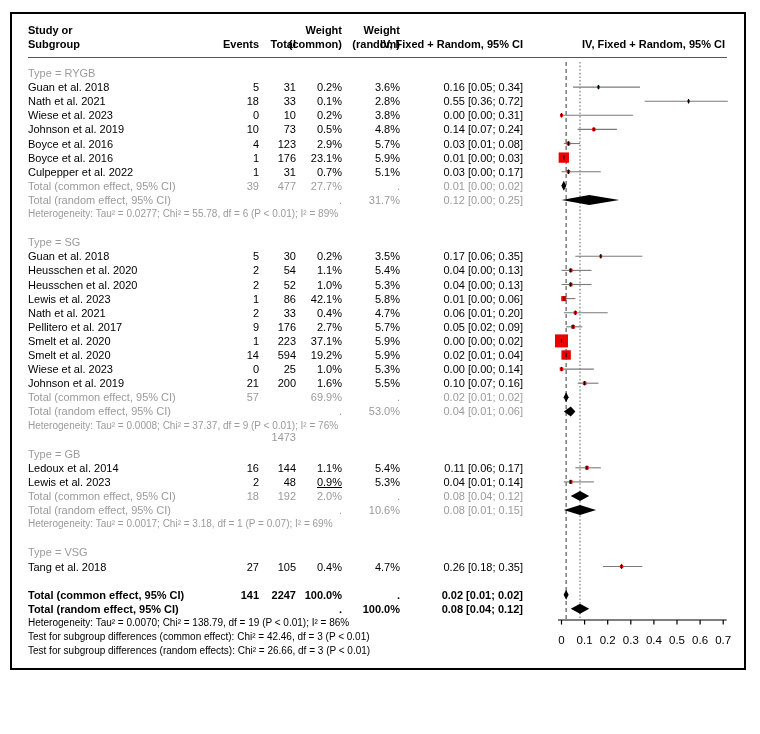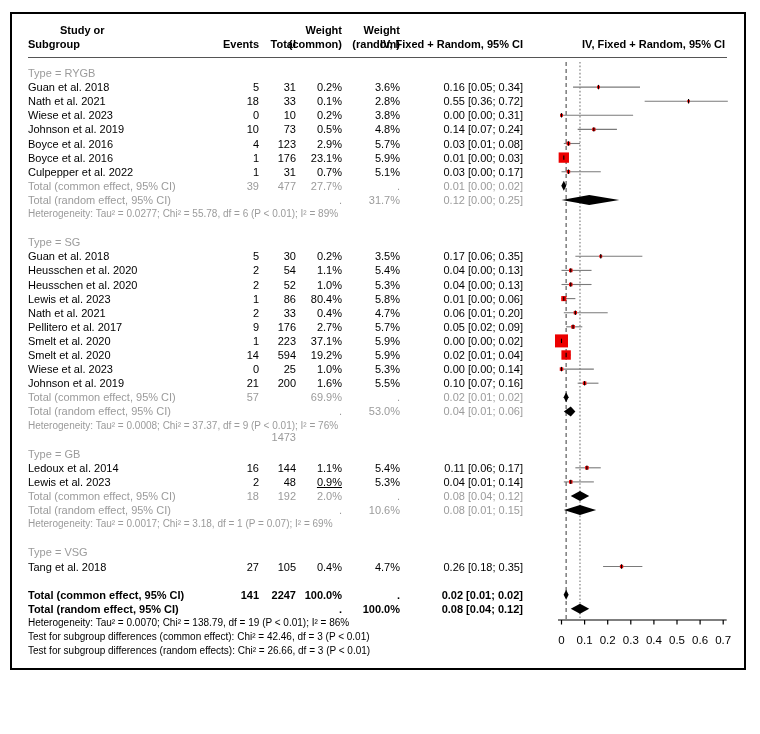--- a/index.html
+++ b/index.html
@@ -18,21 +18,21 @@
   .plot-svg { position:absolute; left:0; top:0; }
   .caption { position:absolute; left:0; top:691px; width:760px; text-align:center;
              font-family:"Liberation Serif", serif; font-weight:bold; font-size:18px; color:#000; }
 </style>
 </head>
 <body>
 
 <div class="page">
   <div class="frame"></div>
 
-  <div class="hcell" style="left:28px; top:24px;margin-left:32px;">Study or</div>
+  <div class="hcell" style="left:28px; top:24px;">Study or</div>
   <div class="hcell" style="left:28px; top:38px;">Subgroup</div>
   <div class="hcell r" style="left:189px; top:38px; width:70px;">Events</div>
   <div class="hcell r" style="left:226px; top:38px; width:70px;">Total</div>
   <div class="hcell r" style="left:272px; top:24px; width:70px;">Weight</div>
   <div class="hcell r" style="left:272px; top:38px; width:70px;">(common)</div>
   <div class="hcell r" style="left:330px; top:24px; width:70px;">Weight</div>
   <div class="hcell r" style="left:330px; top:38px; width:70px;">(random)</div>
   <div class="hcell r" style="left:343px; top:38px; width:180px;">IV, Fixed + Random, 95% CI</div>
   <div class="hcell r" style="left:545px; top:38px; width:180px;">IV, Fixed + Random, 95% CI</div>
   <div class="sep"></div>
@@ -109,21 +109,21 @@
       <div class="cell" style="left: 343px; width: 180px; top: 263.4px;">0.04 [0.00; 0.13]</div>
       <div class="rowtxt" style="left: 28px; top: 277.5px;">Heusschen et al. 2020</div>
       <div class="cell" style="left: 189px; width: 70px; top: 277.5px;">2</div>
       <div class="cell" style="left: 226px; width: 70px; top: 277.5px;">52</div>
       <div class="cell" style="left: 272px; width: 70px; top: 277.5px;">1.0%</div>
       <div class="cell" style="left: 330px; width: 70px; top: 277.5px;">5.3%</div>
       <div class="cell" style="left: 343px; width: 180px; top: 277.5px;">0.04 [0.00; 0.13]</div>
       <div class="rowtxt" style="left: 28px; top: 291.6px;">Lewis et al. 2023</div>
       <div class="cell" style="left: 189px; width: 70px; top: 291.6px;">1</div>
       <div class="cell" style="left: 226px; width: 70px; top: 291.6px;">86</div>
-      <div class="cell" style="left: 272px; width: 70px; top: 291.6px;">80.4%</div>
+      <div class="cell" style="left: 272px; width: 70px; top: 291.6px;">42.1%</div>
       <div class="cell" style="left: 330px; width: 70px; top: 291.6px;">5.8%</div>
       <div class="cell" style="left: 343px; width: 180px; top: 291.6px;">0.01 [0.00; 0.06]</div>
       <div class="rowtxt" style="left: 28px; top: 305.7px;">Nath et al. 2021</div>
       <div class="cell" style="left: 189px; width: 70px; top: 305.7px;">2</div>
       <div class="cell" style="left: 226px; width: 70px; top: 305.7px;">33</div>
       <div class="cell" style="left: 272px; width: 70px; top: 305.7px;">0.4%</div>
       <div class="cell" style="left: 330px; width: 70px; top: 305.7px;">4.7%</div>
       <div class="cell" style="left: 343px; width: 180px; top: 305.7px;">0.06 [0.01; 0.20]</div>
       <div class="rowtxt" style="left: 28px; top: 319.8px;">Pellitero et al. 2017</div>
       <div class="cell" style="left: 189px; width: 70px; top: 319.8px;">9</div>

